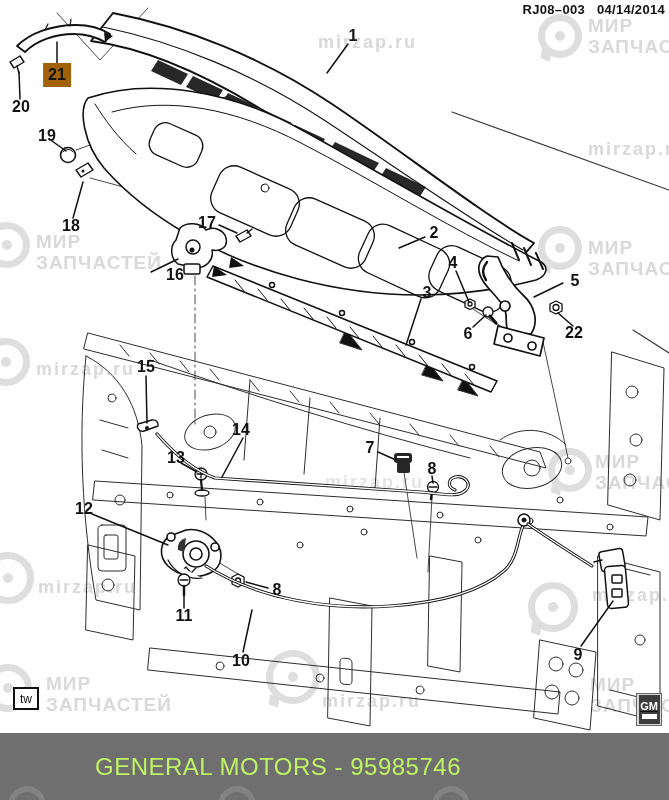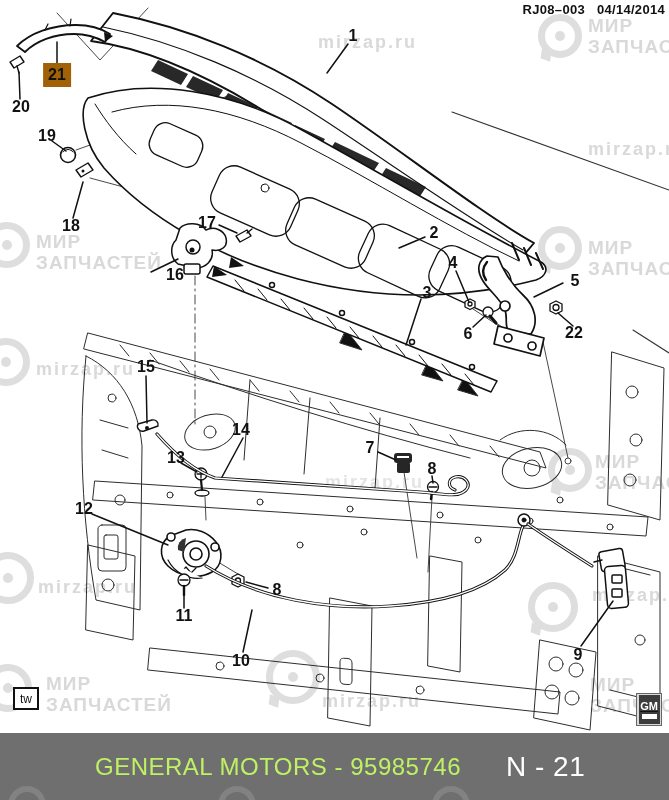--- a/index.html
+++ b/index.html
@@ -372,19 +372,18 @@
   <div class="tw-box">tw</div>
   <div class="gm-badge">
     <div class="gm-inner">
       <span>GM</span>
       <span class="gm-strip"></span>
     </div>
   </div>
 
   <div class="footer">
     <span class="footer-title">GENERAL MOTORS - 95985746</span>
-    <span class="footer-ref">N - 21</span>
   </div>
   <span class="bar-pin" style="left:8px;top:786px;"></span>
   <span class="bar-pin" style="left:218px;top:786px;"></span>
   <span class="bar-pin" style="left:432px;top:786px;"></span>
 
 </div>
 
 </body></html>

